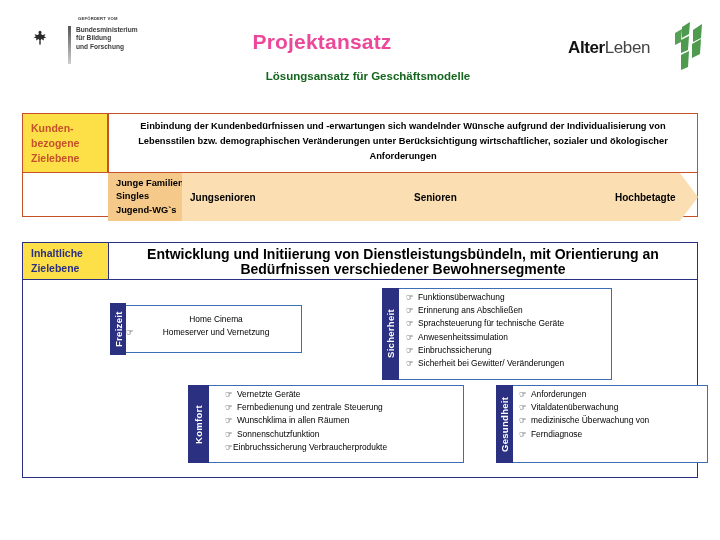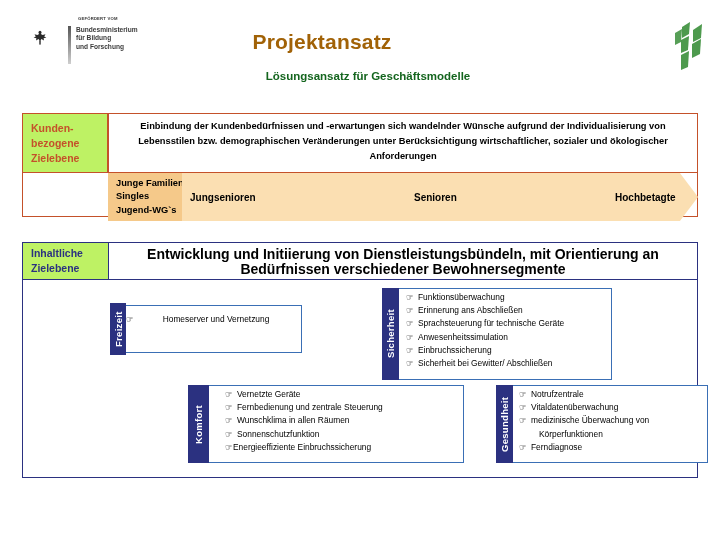--- a/index.html
+++ b/index.html
@@ -51,21 +51,21 @@
     white-space: pre-line;
   }
 
   #page-title {
     position: absolute;
     left: 0; top: 30px;
     width: 644px;
     text-align: center;
     font-size: 21px;
     font-weight: bold;
-    color: #a16207;
+    color: #ec4899;
     letter-spacing: .2px;
   }
   #page-subtitle {
     position: absolute;
     left: 8px; top: 70px;
     width: 720px;
     text-align: center;
     font-size: 11.5px;
     font-weight: bold;
     color: #14651e;
@@ -103,21 +103,21 @@
   }
 
   
   .level-label {
     position: absolute;
     box-sizing: border-box;
     display: flex;
     flex-direction: column;
     justify-content: center;
     font-weight: bold;
-    background: #bef264;
+    background: #fde047;
     line-height: 15px;
   }
   #label-kunden {
     left: 22px; top: 113px; width: 86px; height: 60px;
     border: 1.5px solid #C4512A;
     color: #C4512A;
     font-size: 10.5px;
     padding-left: 8px;
   }
   #label-inhalt {
@@ -276,20 +276,23 @@
   <div id="bmbf-bar"></div>
   <div id="bmbf-text">Bundesministerium
 für Bildung
 und Forschung</div>
 </div>
 
 <div id="page-title">Projektansatz</div>
 <div id="page-subtitle">Lösungsansatz für Geschäftsmodelle</div>
 
 <div id="alterleben-logo">
+  <div id="alterleben-word">
+    <span class="alter">Alter</span><span class="leben">Leben</span>
+  </div>
   <svg id="alterleben-marks" viewBox="0 0 46 56">
     <g fill="#4E9A4E">
       <path d="M20 7 L28 2 L27 14 L20 18 Z"></path>
       <path d="M19 20 L27 16 L26 30 L19 33 Z"></path>
       <path d="M19 35 L27 31 L26 47 L19 50 Z"></path>
       <path d="M31 10 L40 4 L39 18 L31 22 Z"></path>
       <path d="M30 24 L39 19 L38 34 L30 38 Z"></path>
       <path d="M13 13 L20 9 L19 22 L13 25 Z" opacity="0.95"></path>
     </g>
   </svg>
@@ -317,45 +320,45 @@
 
 <div class="frame" id="frame-inhalt"></div>
 
 <div class="level-label" id="label-inhalt" style="white-space:pre-line">Inhaltliche
 Zielebene</div>
 <div class="level-body" id="body-inhalt">Entwicklung und Initiierung von Dienstleistungsbündeln, mit Orientierung an Bedürfnissen verschiedener Bewohnersegmente</div>
 
 <div class="cat-box" id="box-freizeit"></div>
 <div class="cat-tab" id="tab-freizeit">Freizeit</div>
 <ul class="cat-list" id="list-freizeit">
+  <li><span>Home Cinema</span></li>
   <li><span class="bullet">☞</span><span>Homeserver und Vernetzung</span></li>
 </ul>
 
 <div class="cat-box" id="box-sicherheit"></div>
 <div class="cat-tab" id="tab-sicherheit">Sicherheit</div>
 <ul class="cat-list" id="list-sicherheit">
   <li><span class="bullet">☞</span><span>Funktionsüberwachung</span></li>
   <li><span class="bullet">☞</span><span>Erinnerung ans Abschließen</span></li>
   <li><span class="bullet">☞</span><span>Sprachsteuerung für technische Geräte</span></li>
   <li><span class="bullet">☞</span><span>Anwesenheitssimulation</span></li>
   <li><span class="bullet">☞</span><span>Einbruchssicherung</span></li>
-  <li><span class="bullet">☞</span><span>Sicherheit bei Gewitter/ Abschließen</span></li>
+  <li><span class="bullet">☞</span><span>Sicherheit bei Gewitter/ Veränderungen</span></li>
 </ul>
 
 <div class="cat-box" id="box-komfort"></div>
 <div class="cat-tab" id="tab-komfort">Komfort</div>
 <ul class="cat-list" id="list-komfort">
   <li><span class="bullet">☞</span><span>Vernetzte Geräte</span></li>
   <li><span class="bullet">☞</span><span>Fernbedienung und zentrale Steuerung</span></li>
   <li><span class="bullet">☞</span><span>Wunschklima in allen Räumen</span></li>
   <li><span class="bullet">☞</span><span>Sonnenschutzfunktion</span></li>
-  <li class="tight"><span class="bullet">☞</span><span>Energieeffiziente Einbruchssicherung</span></li>
+  <li class="tight"><span class="bullet">☞</span><span>Einbruchssicherung Verbraucherprodukte</span></li>
 </ul>
 
 <div class="cat-box" id="box-gesundheit"></div>
 <div class="cat-tab" id="tab-gesundheit">Gesundheit</div>
 <ul class="cat-list" id="list-gesundheit">
-  <li><span class="bullet">☞</span><span>Notrufzentrale</span></li>
+  <li><span class="bullet">☞</span><span>Anforderungen</span></li>
   <li><span class="bullet">☞</span><span>Vitaldatenüberwachung</span></li>
   <li><span class="bullet">☞</span><span>medizinische Überwachung von</span></li>
-  <li class="cont"><span>Körperfunktionen</span></li>
   <li><span class="bullet">☞</span><span>Ferndiagnose</span></li>
 </ul>
 
 </body></html>

